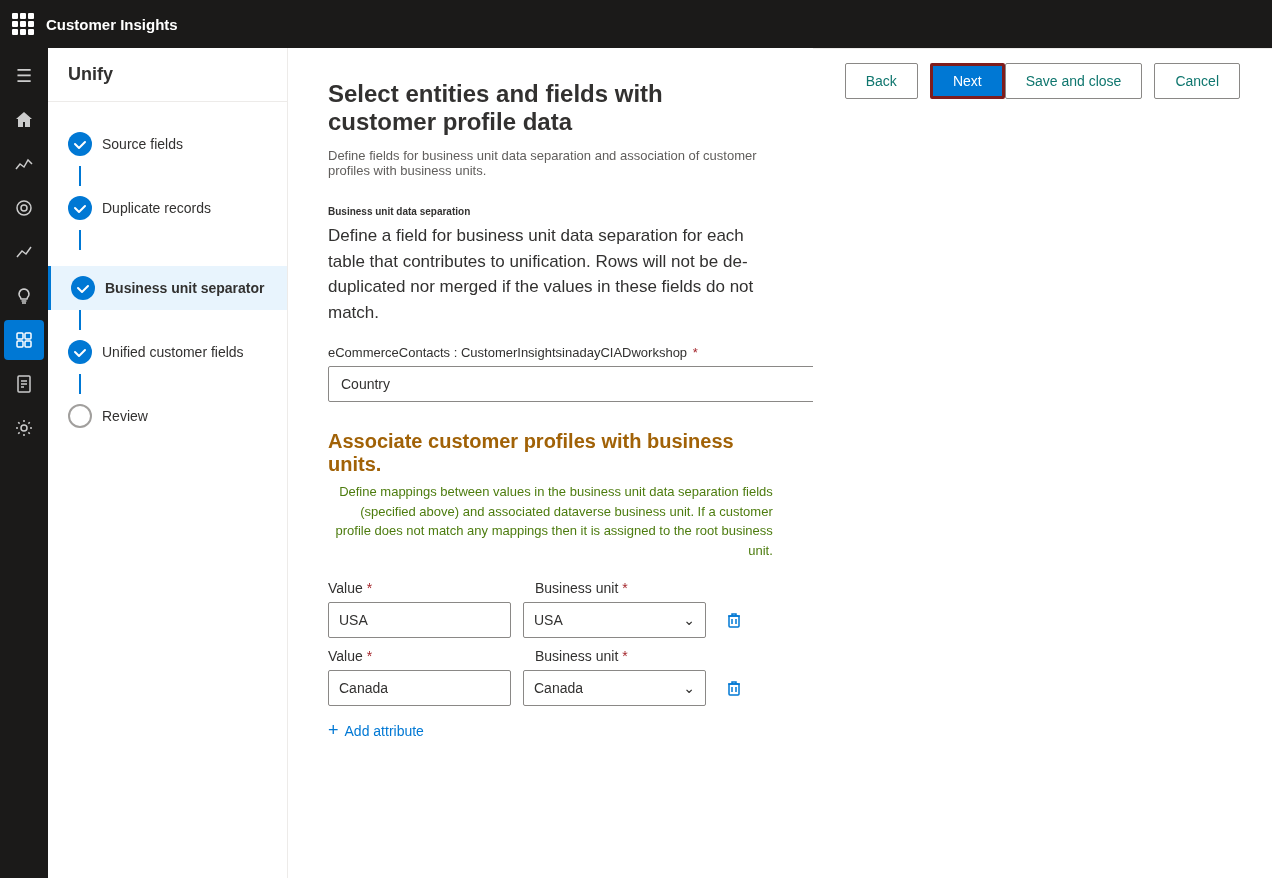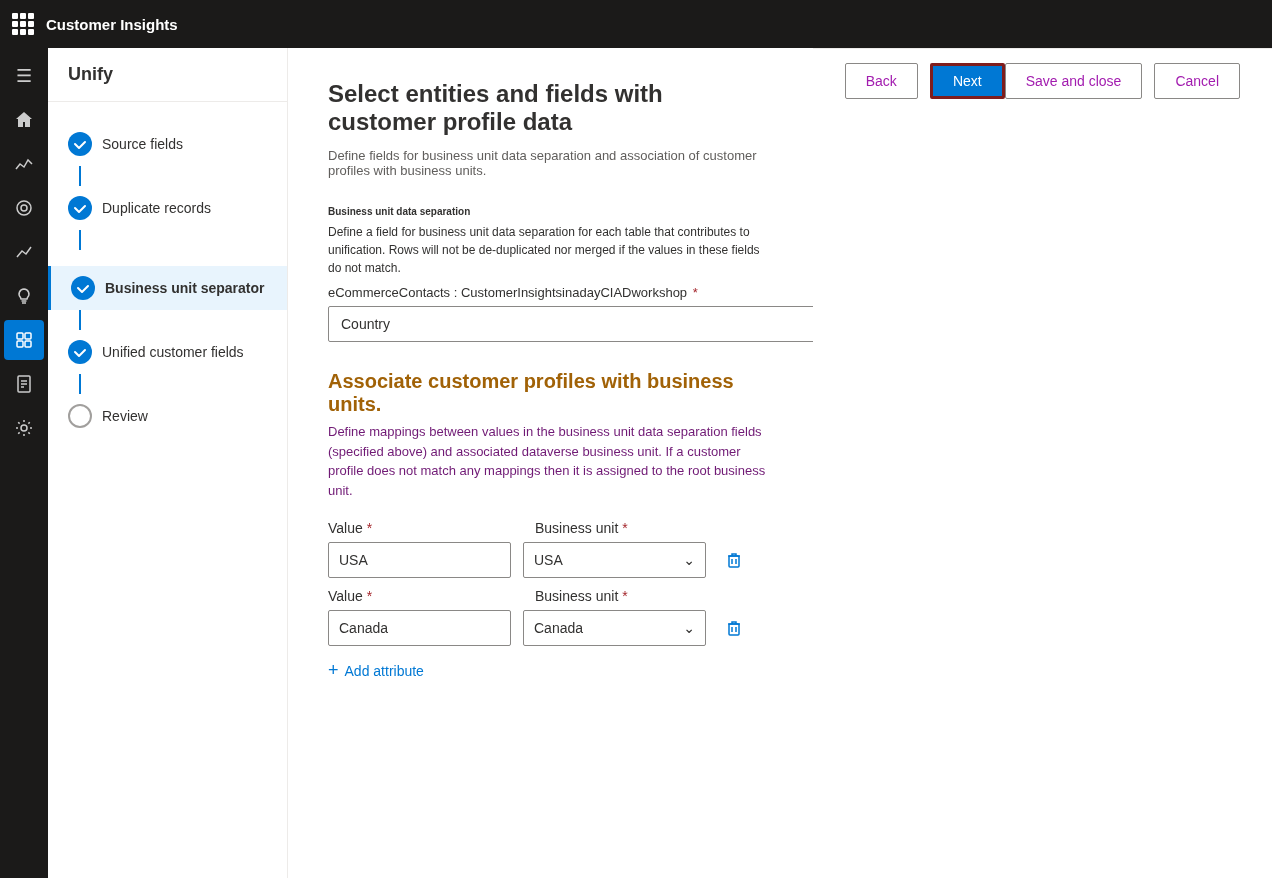--- a/index.html
+++ b/index.html
@@ -112,23 +112,23 @@
       color: #605e5c;
       margin-bottom: 28px;
     }
     .section-title {
       font-size: 10px;
       font-weight: 700;
       color: #323130;
       margin-bottom: 6px;
     }
     .section-desc {
-      font-size: 12px;
-      color: #323130;
-      margin-bottom: 8px;
+      font-size: 17px;
+      color: #323130;
+      margin-bottom: 20px;
       line-height: 1.5;
     }
 
     
     .field-entity-label {
       font-size: 13px;
       color: #323130;
       margin-bottom: 6px;
     }
     .required-star { color: #a4262c; margin-left: 2px; }
@@ -151,23 +151,24 @@
 
     
     .assoc-title {
       font-size: 20px;
       font-weight: 700;
       color: #a16207;
       margin-bottom: 6px;
     }
     .assoc-desc {
       font-size: 13px;
-      color: #701a75;
+      color: #4d7c0f;
       line-height: 1.5;
       margin-bottom: 20px;
+      text-align: right;
     }
 
     
     .mapping-header {
       display: flex;
       gap: 12px;
       margin-bottom: 6px;
       align-items: center;
     }
     .required-star-inline { color: #a4262c; }
@@ -239,21 +240,21 @@
       height: 36px;
       padding: 0 20px;
       border-radius: 2px;
       font-size: 14px;
       cursor: pointer;
       display: flex; align-items: center;
     }
     .btn-default {
       background: #fff;
       border: 1px solid #8a8886;
-      color: #a21caf;
+      color: #0f766e;
     }
     .btn-primary {
       background: #0078d4;
       border: 3px solid #7f1d1d;
       color: #fff;
     }
 
     .checkmark-svg { width: 14px; height: 14px; }
   </style>
 </head>

